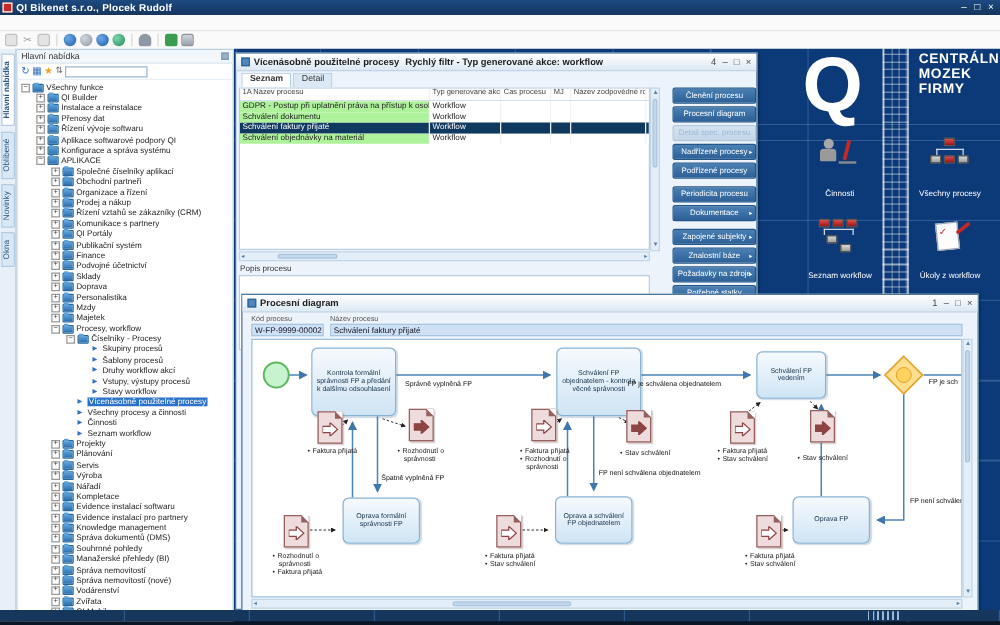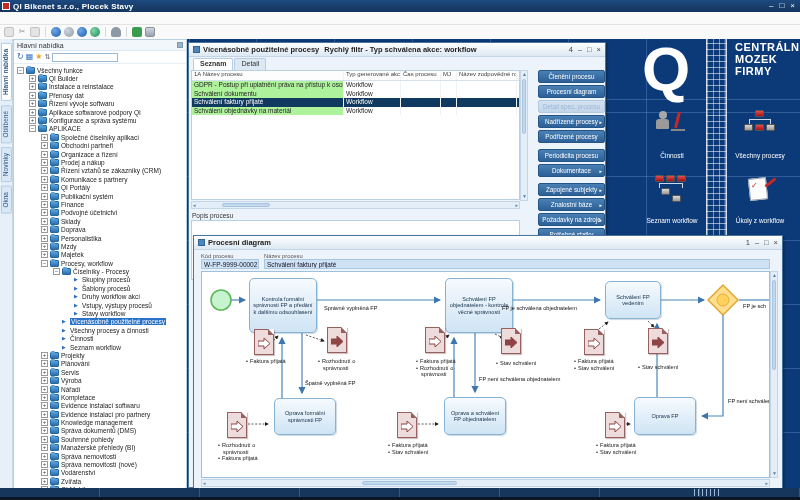--- a/index.html
+++ b/index.html
@@ -136,21 +136,21 @@
     background-image:repeating-linear-gradient(90deg,#9db8d8 0 1px, transparent 1px 4px); }
   .bbar { position:absolute; left:0; top:497px; width:800px; height:3px; background:#0a1526; z-index:4; }
 </style>
 </head>
 <body>
 
 <div id="app">
 
   <div class="titlebar">
     <span class="appico"></span>
-    <span class="ttl">QI  Bikenet s.r.o., Plocek Stavy</span>
+    <span class="ttl">QI  Bikenet s.r.o., Plocek Rudolf</span>
     <span class="wctrl">
       <span>–</span>
       <span>□</span>
       <span>×</span>
     </span>
   </div>
 
   <div class="menubar">
 
   <span class="mi"></span>
@@ -500,21 +500,21 @@
           <span class="ticon"></span>
           <span class="tlabel">QI Mobile</span>
         </div>
       </div>
   </div>
 
   <div class="cwin" id="win1">
     <div class="cw-title">
       <span class="wicon"></span>
       <b>Vícenásobně použitelné procesy</b>
-      <span class="sub">Rychlý filtr - Typ schválena akce: workflow</span>
+      <span class="sub">Rychlý filtr - Typ generované akce: workflow</span>
       <span class="cw-ctrl">
         <span>4</span>
         <span>–</span>
         <span>□</span>
         <span>×</span>
       </span>
     </div>
     <div class="tabsrow">
       <span class="tab act">Seznam</span>
       <span class="tab">Detail</span>

